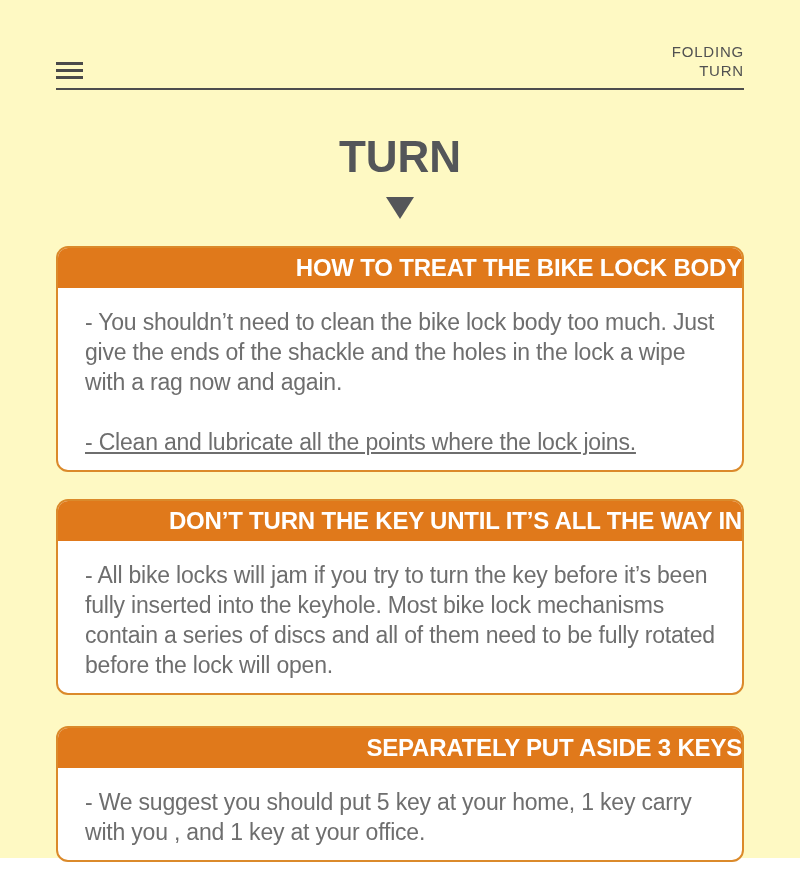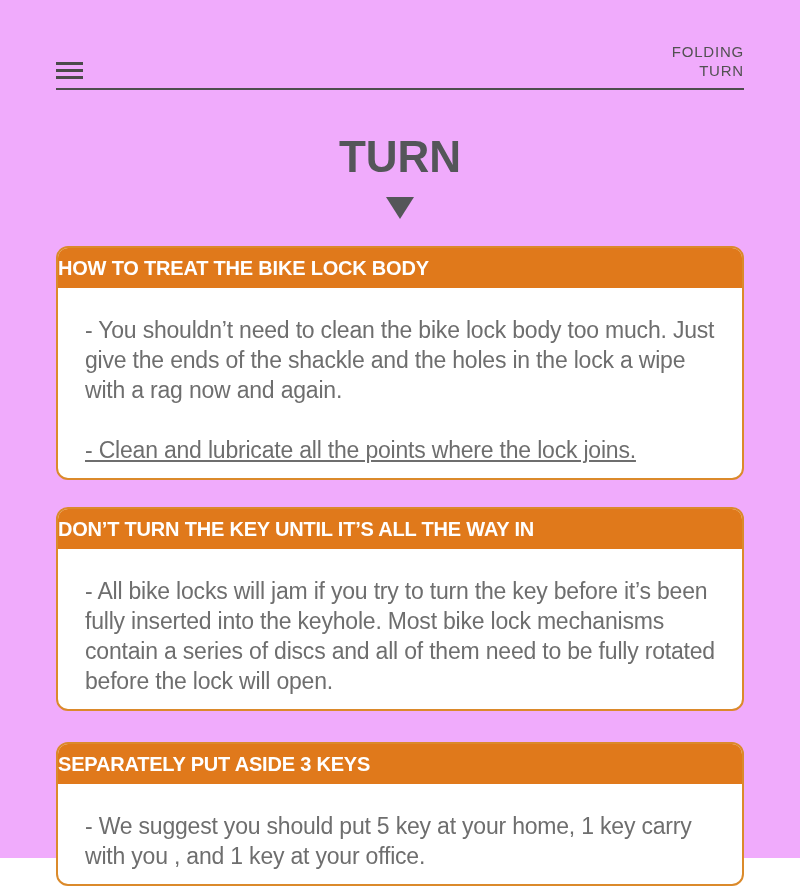--- a/index.html
+++ b/index.html
@@ -6,21 +6,21 @@
   html, body { background: #ffffff; }
   body {
     width: 800px;
     height: 892px;
     font-family: "Liberation Sans", sans-serif;
     overflow: hidden;
   }
   .page {
     width: 800px;
     height: 858px;
-    background: #f0abfc;
+    background: #fef9c3;
   }
   .wrapper {
     width: 688px;
     margin: 0 auto;
   }
   
   .topbar {
     position: relative;
     height: 90px;
     border-bottom: 2px solid #4d4d4d;
@@ -77,33 +77,32 @@
     border: 2px solid #db8a2b;
     border-radius: 12px;
     overflow: hidden;
     background: #ffffff;
   }
   .card.third { margin-top: 31px; }
   .card-header {
     background: #e0791b;
     color: #ffffff;
     font-weight: bold;
-    font-size: 20px;
+    font-size: 24px;
     height: 40px;
     line-height: 40px;
-    text-align: left;
+    text-align: right;
     letter-spacing: -0.2px;
   }
   .card-body {
     padding: 19px 27px 13px 27px;
     font-size: 23px;
     line-height: 30px;
     color: #6e6e6e;
     letter-spacing: -0.2px;
-    margin-top: 8px;
   }
   .para + .para { margin-top: 30px; text-decoration: underline; }
 </style>
 </head>
 <body>
 
 <div class="page">
   <div class="wrapper">
 
     <div class="topbar">

